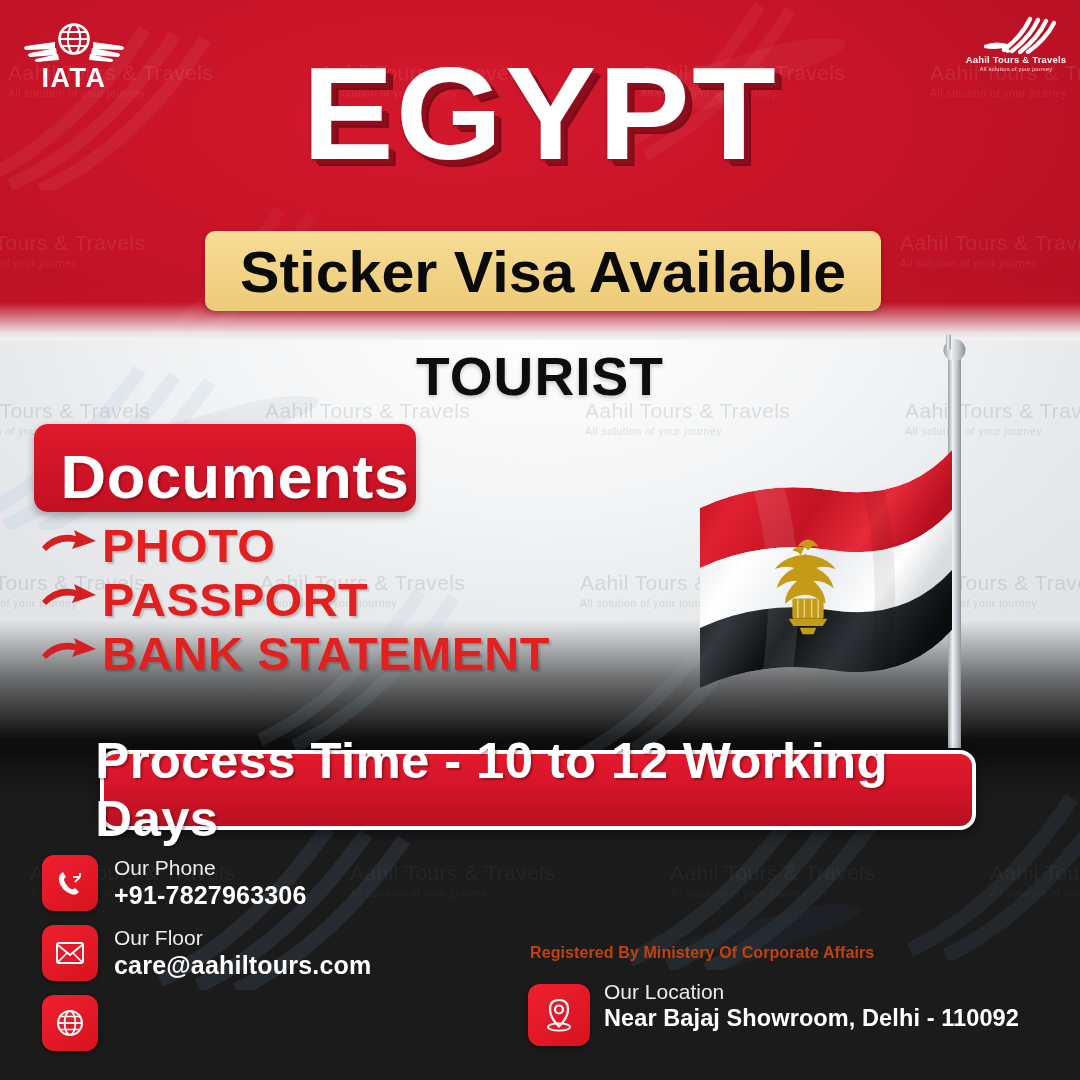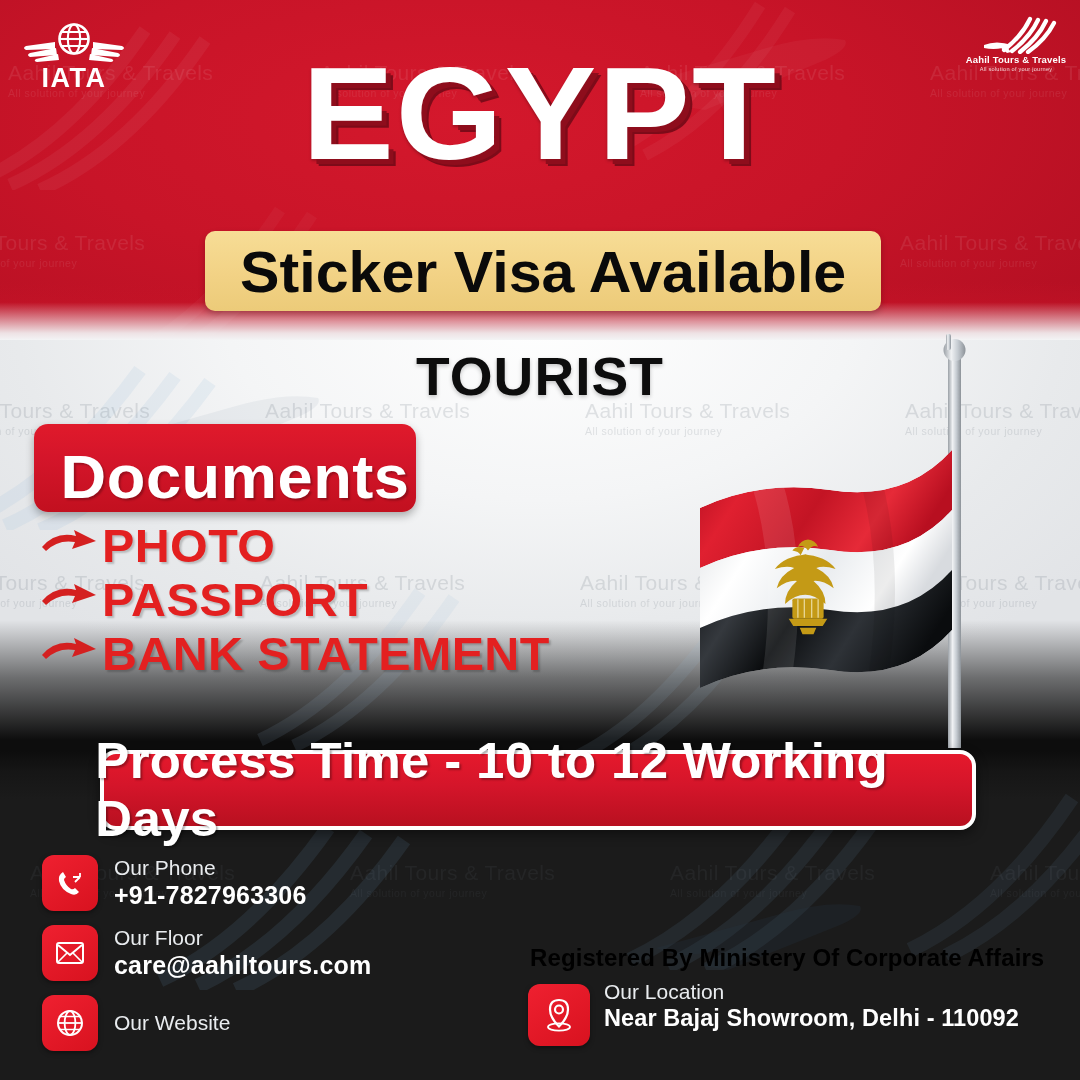--- a/index.html
+++ b/index.html
@@ -152,21 +152,21 @@
     display:flex;align-items:center;justify-content:center;
     box-shadow:0 2px 5px rgba(0,0,0,.4);
   }
   .c-text{margin-left:16px;}
   .c-label{font-size:21px;font-weight:400;color:#e9ecef;line-height:1.15;}
   .c-value{font-size:25px;font-weight:700;color:#ffffff;line-height:1.2;letter-spacing:.2px;}
 
   
   .registered{
     position:absolute;left:530px;top:944px;
-    font-size:24px;font-weight:700;color:#000000;letter-spacing:.1px;
+    font-size:16px;font-weight:700;color:#c2410c;letter-spacing:.1px;
   }
   .location{position:absolute;left:528px;top:980px;display:flex;align-items:flex-start;}
   .location .c-icon{width:62px;height:62px;flex:0 0 62px;margin-top:4px;}
   .loc-text{margin-left:14px;}
   .loc-label{font-size:21px;font-weight:400;color:#e9ecef;line-height:1.1;}
   .loc-line{font-size:23.5px;font-weight:700;color:#ffffff;line-height:1.28;letter-spacing:.1px;}
 </style>
 </head>
 <body>
 
@@ -545,21 +545,20 @@
     <div class="c-row">
       <div class="c-icon">
         <svg width="30" height="30" viewBox="0 0 30 30">
           <circle cx="15" cy="15" r="12" fill="none" stroke="#ffffff" stroke-width="2"></circle>
           <ellipse cx="15" cy="15" rx="5.4" ry="12" fill="none" stroke="#ffffff" stroke-width="1.8"></ellipse>
           <line x1="3" y1="15" x2="27" y2="15" stroke="#ffffff" stroke-width="1.8"></line>
           <path d="M5,8.5 H25 M5,21.5 H25" stroke="#ffffff" stroke-width="1.6" fill="none"></path>
         </svg>
       </div>
       <div class="c-text">
-        <div class="c-label">Our Website</div>
       </div>
     </div>
   </div>
 
   <div class="registered">Registered By Ministery Of Corporate Affairs</div>
 
   <div class="location">
     <div class="c-icon">
       <svg width="34" height="36" viewBox="0 0 34 36">
         <path d="M17,3 q-9,0 -9,9.5 q0,8 9,17 q9,-9 9,-17 q0,-9.5 -9,-9.5 Z" fill="none" stroke="#ffffff" stroke-width="2.2"></path>

